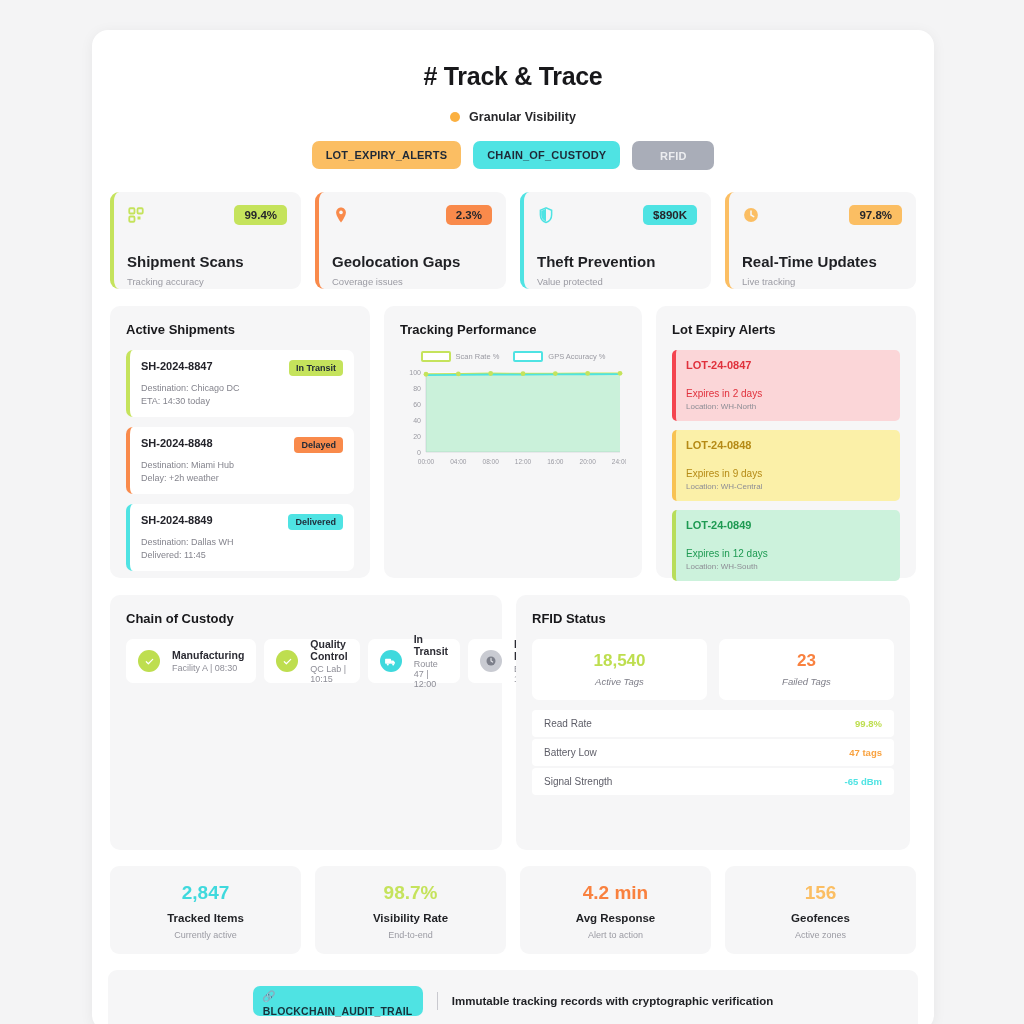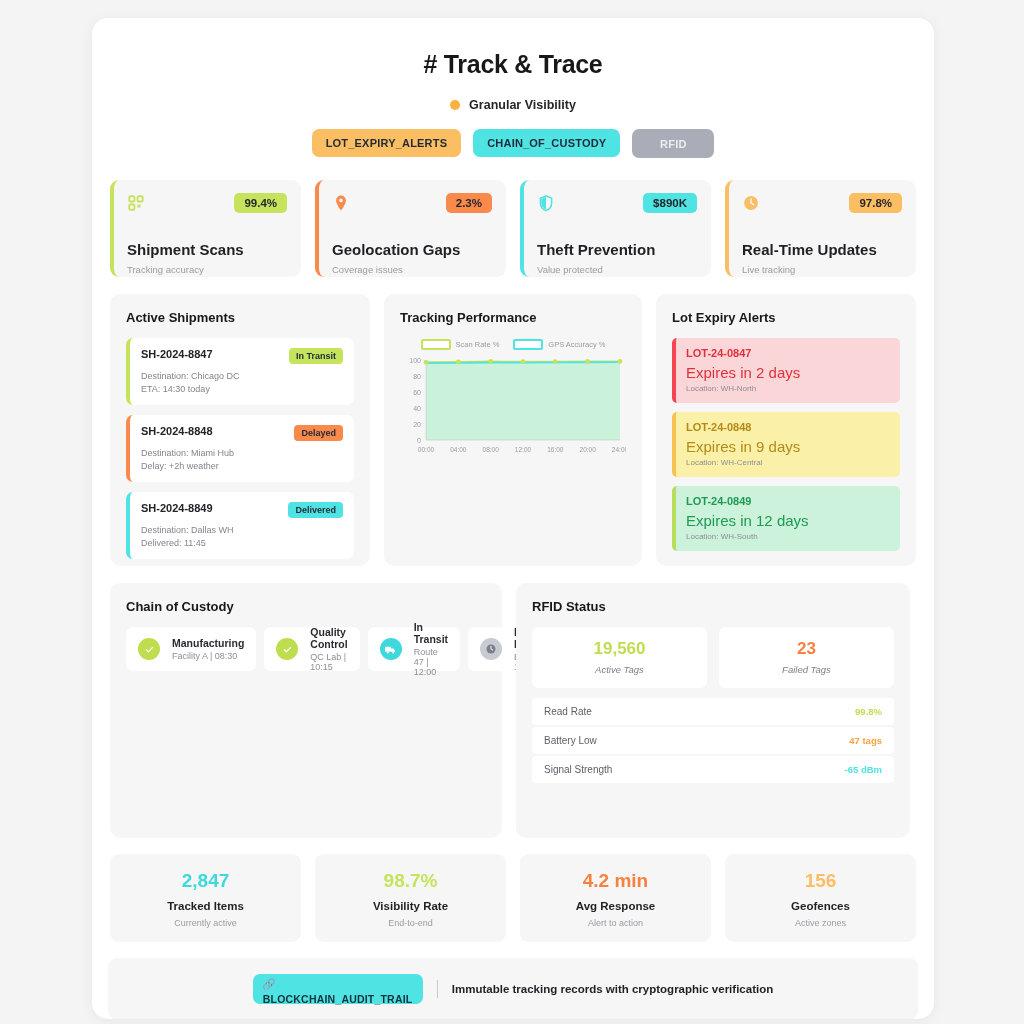--- a/index.html
+++ b/index.html
@@ -4,21 +4,21 @@
 <style>
   * { box-sizing: border-box; margin: 0; padding: 0; }
   html, body {
     width: 1024px; height: 1024px;
     background: #f4f4f5;
     font-family: "Liberation Sans", sans-serif;
     -webkit-font-smoothing: antialiased;
   }
   #root {
     width: 884px; height: 1024px;
-    padding: 18px 90px 8px 92px;
+    padding: 30px 90px 8px 92px;
   }
   .app-card {
     background: #ffffff;
     border-radius: 16px;
     width: 842px;
     height: 1001px;
     box-shadow: 0 2px 14px rgba(0,0,0,0.06);
     padding: 20px 16px 14px 16px;
     overflow: hidden;
   }
@@ -114,21 +114,21 @@
   .legend-item { display: flex; align-items: center; gap: 5px; }
   .legend-box { width: 30px; height: 11px; border-radius: 2px; background: #fff; }
   .legend-label { font-size: 7.5px; color: #9a9aa2; }
   .chart-wrap { position: relative; margin-top: 4px; height: 108px; }
   .chart-svg { display: block; }
 
   
   .lot-list { margin-top: 13px; display: flex; flex-direction: column; gap: 9px; }
   .lot { border-radius: 5px; border-left: 4px solid #ccc; padding: 9px 10px 10px 10px; }
   .lot-id { font-size: 11px; font-weight: 700; }
-  .lot-exp { font-size: 15px; margin-top: 5px; }
+  .lot-exp { font-size: 10px; margin-top: 17px; }
   .lot-loc { font-size: 8px; color: #8d8d95; margin-top: 3px; }
 
   
   .lower-row { display: flex; gap: 14px; margin-top: 17px; padding: 0 2px; }
   .p-custody { width: 392px; height: 255px; }
   .p-rfid { width: 394px; height: 255px; }
 
   .custody-list { margin-top: 13px; display: flex; flex-direction: row; gap: 8px; }
   .custody {
     background: #ffffff; border-radius: 7px;
@@ -426,21 +426,21 @@
             </span>
           </div>
 
         </div>
       </div>
 
       <div class="panel p-rfid">
         <div class="panel-title">RFID Status</div>
         <div class="rfid-stats">
           <div class="rfid-stat">
-            <div class="rfid-num" id="rn0" style="color: rgb(190, 222, 79);">19,560</div>
+            <div class="rfid-num" id="rn0" style="color: rgb(190, 222, 79);">18,540</div>
             <div class="rfid-lbl">Active Tags</div>
           </div>
           <div class="rfid-stat">
             <div class="rfid-num" id="rn1" style="color: rgb(249, 129, 63); text-align: center;">23</div>
             <div class="rfid-lbl">Failed Tags</div>
           </div>
         </div>
         <div class="rfid-rows">
           <div class="rfid-row">
             <span class="rfid-row-lbl">Read Rate</span>

